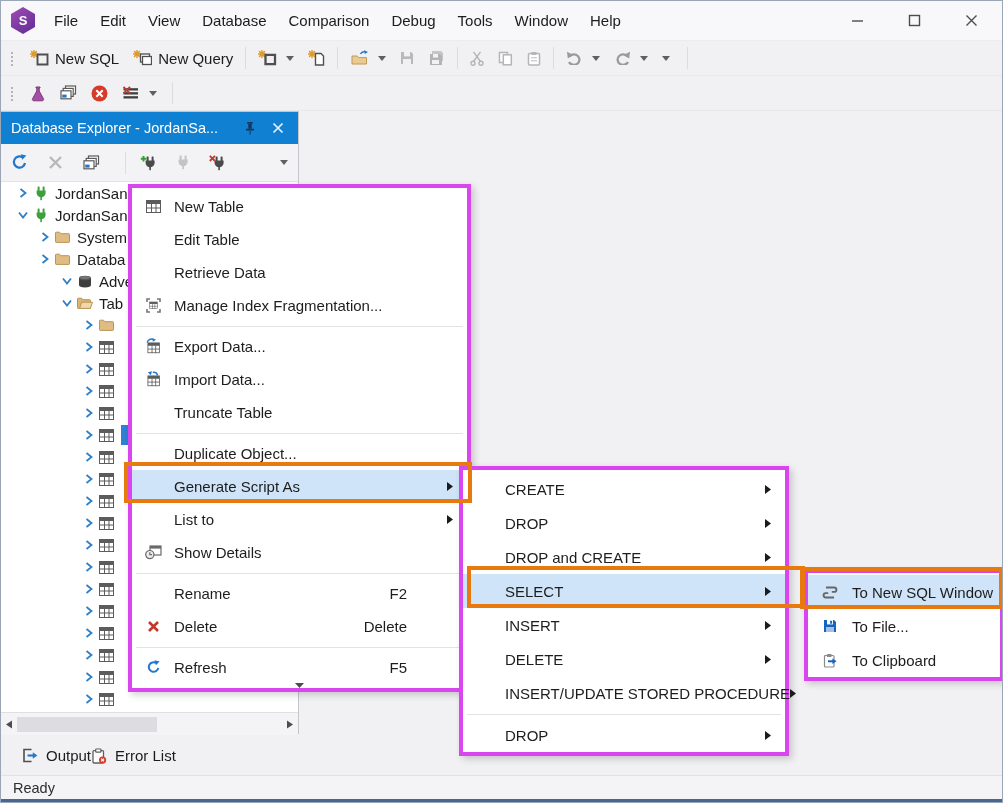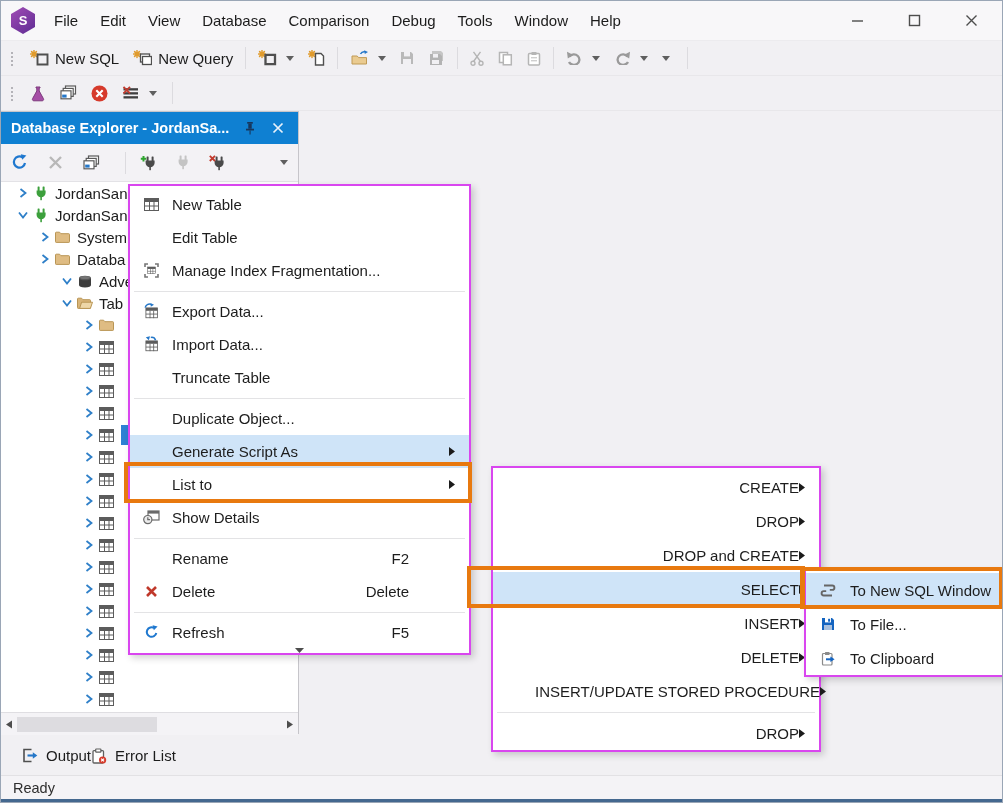--- a/index.html
+++ b/index.html
@@ -21,43 +21,43 @@
   .tb2{border-bottom:1px solid #e8e7ea;}
   .grip{width:4px;height:15px;margin:0 9px 0 5px;
         background-image:radial-gradient(circle,#b4b3b8 1.1px,transparent 1.3px);background-size:4px 4px;}
   .tbtn{display:flex;align-items:center;gap:6px;padding:4px 7px;font-size:15px;}
   .tsep{width:1px;height:22px;background:#dcdbdf;margin:0 5px;}
   .caret{margin-left:3px;}
   
   .panel{position:absolute;left:0;top:110px;width:298px;height:623px;background:#fff;
          border:1px solid #c6c5ca;border-left:none;z-index:1;}
   .panel-title{height:30px;background:#0f80d2;color:#fff;display:flex;align-items:center;
-               font-size:14.5px;font-weight:bold;padding:16px 10px;}
+               font-size:14.5px;font-weight:normal;padding:16px 10px;}
   .pt-icons{margin-left:auto;display:flex;align-items:center;gap:16px;padding-right:4px;}
   .panel-tools{height:38px;background:#f3f2f5;display:flex;align-items:center;border-bottom:1px solid #e3e2e6;padding-left:10px;}
   .panel-tools .icn{margin-right:20px;}
   .tree{position:relative;height:530px;background:#fff;overflow:hidden;}
   .tree-row{display:flex;align-items:center;height:22px;font-size:15px;white-space:nowrap;}
   .tr-exp{width:16px;display:inline-flex;justify-content:center;flex:none;}
   .tr-ico{width:19px;margin-right:5px;display:inline-flex;justify-content:center;flex:none;}
   .tr-label{flex:1;height:20px;display:flex;align-items:center;}
   .tr-label.sel{background:#2e80d4;color:#fff;}
   .hscroll{height:23px;display:flex;align-items:center;background:#f4f3f6;border-top:1px solid #dfdee2;padding:0 4px;}
   .hs-track{flex:1;height:15px;position:relative;margin:0 3px;}
   .hs-thumb{position:absolute;left:0;top:0;width:140px;height:15px;background:#dddce0;}
   
   .tabrow{position:absolute;left:0;top:735px;width:100%;height:39px;display:flex;align-items:center;padding-left:20px;font-size:15px;}
   .btab{display:flex;align-items:center;gap:8px;}
   .statusbar{position:absolute;left:0;top:774px;width:100%;height:25px;background:#f4f3f6;border-top:1px solid #e2e1e4;
              display:flex;align-items:center;padding-left:12px;font-size:14.5px;color:#2e2e2e;}
   .bottomedge{position:absolute;left:0;bottom:0;width:100%;height:3px;background:#44688f;}
   
-  .ctx{position:absolute;background:#fff;border:2px solid #d946ef;box-shadow:3px 3px 7px rgba(0,0,0,.18);padding-top:2px;}
+  .ctx{position:absolute;background:#fff;border:4px solid #d946ef;box-shadow:3px 3px 7px rgba(0,0,0,.18);padding-top:2px;}
   #ctx-menu{left:127px;top:183px;width:343px;z-index:10;}
-  #gen-menu{left:490px;top:465px;width:330px;z-index:11;text-align:right;}
+  #gen-menu{left:458px;top:465px;width:330px;z-index:11;}
   #out-menu{left:803px;top:568px;width:200px;z-index:12;padding-top:2px;}
   .mi{display:flex;align-items:center;font-size:15px;color:#1d1d1d;}
   #ctx-menu .mi{height:33px;}
   #gen-menu .mi,#out-menu .mi{height:34px;}
   .mi-ic{width:42px;flex:none;display:flex;justify-content:center;}
   #out-menu .mi-ic{width:44px;}
   .mi-label{flex:1;white-space:nowrap;}
   .mi-sc{margin-right:40px;}
   .mi-arr{width:20px;flex:none;display:flex;justify-content:flex-start;}
   .mi.hl{background:#cfe4f8;}
@@ -848,20 +848,25 @@
         </span>
         <span class="mi-label">New Table</span>
         <span class="mi-arr icn"></span>
       </div>
       <div class="mi">
         <span class="mi-ic icn"></span>
         <span class="mi-label">Edit Table</span>
         <span class="mi-arr icn"></span>
       </div>
       <div class="mi">
+        <span class="mi-ic icn"></span>
+        <span class="mi-label">Retrieve Data</span>
+        <span class="mi-arr icn"></span>
+      </div>
+      <div class="mi">
         <span class="mi-ic icn">
           <svg width="15" height="15" viewBox="0 0 15 15" xmlns="http://www.w3.org/2000/svg">
             <path d="M1 4 V1 H4 M11 1 H14 V4 M14 11 V14 H11 M4 14 H1 V11" fill="none" stroke="#767676" stroke-width="1.6"></path>
             <g transform="translate(3.3,3.7) scale(0.56)">
               <rect x="0.5" y="0.5" width="14" height="12" fill="#fff" stroke="#5c5c5c"></rect>
               <rect x="0.5" y="0.5" width="14" height="3.5" fill="#5c5c5c"></rect>
               <rect x="5" y="4" width="1" height="9" fill="#5c5c5c"></rect>
               <rect x="9.5" y="4" width="1" height="9" fill="#5c5c5c"></rect>
               <rect x="0.5" y="7.5" width="14" height="1" fill="#5c5c5c"></rect>
             </g>

